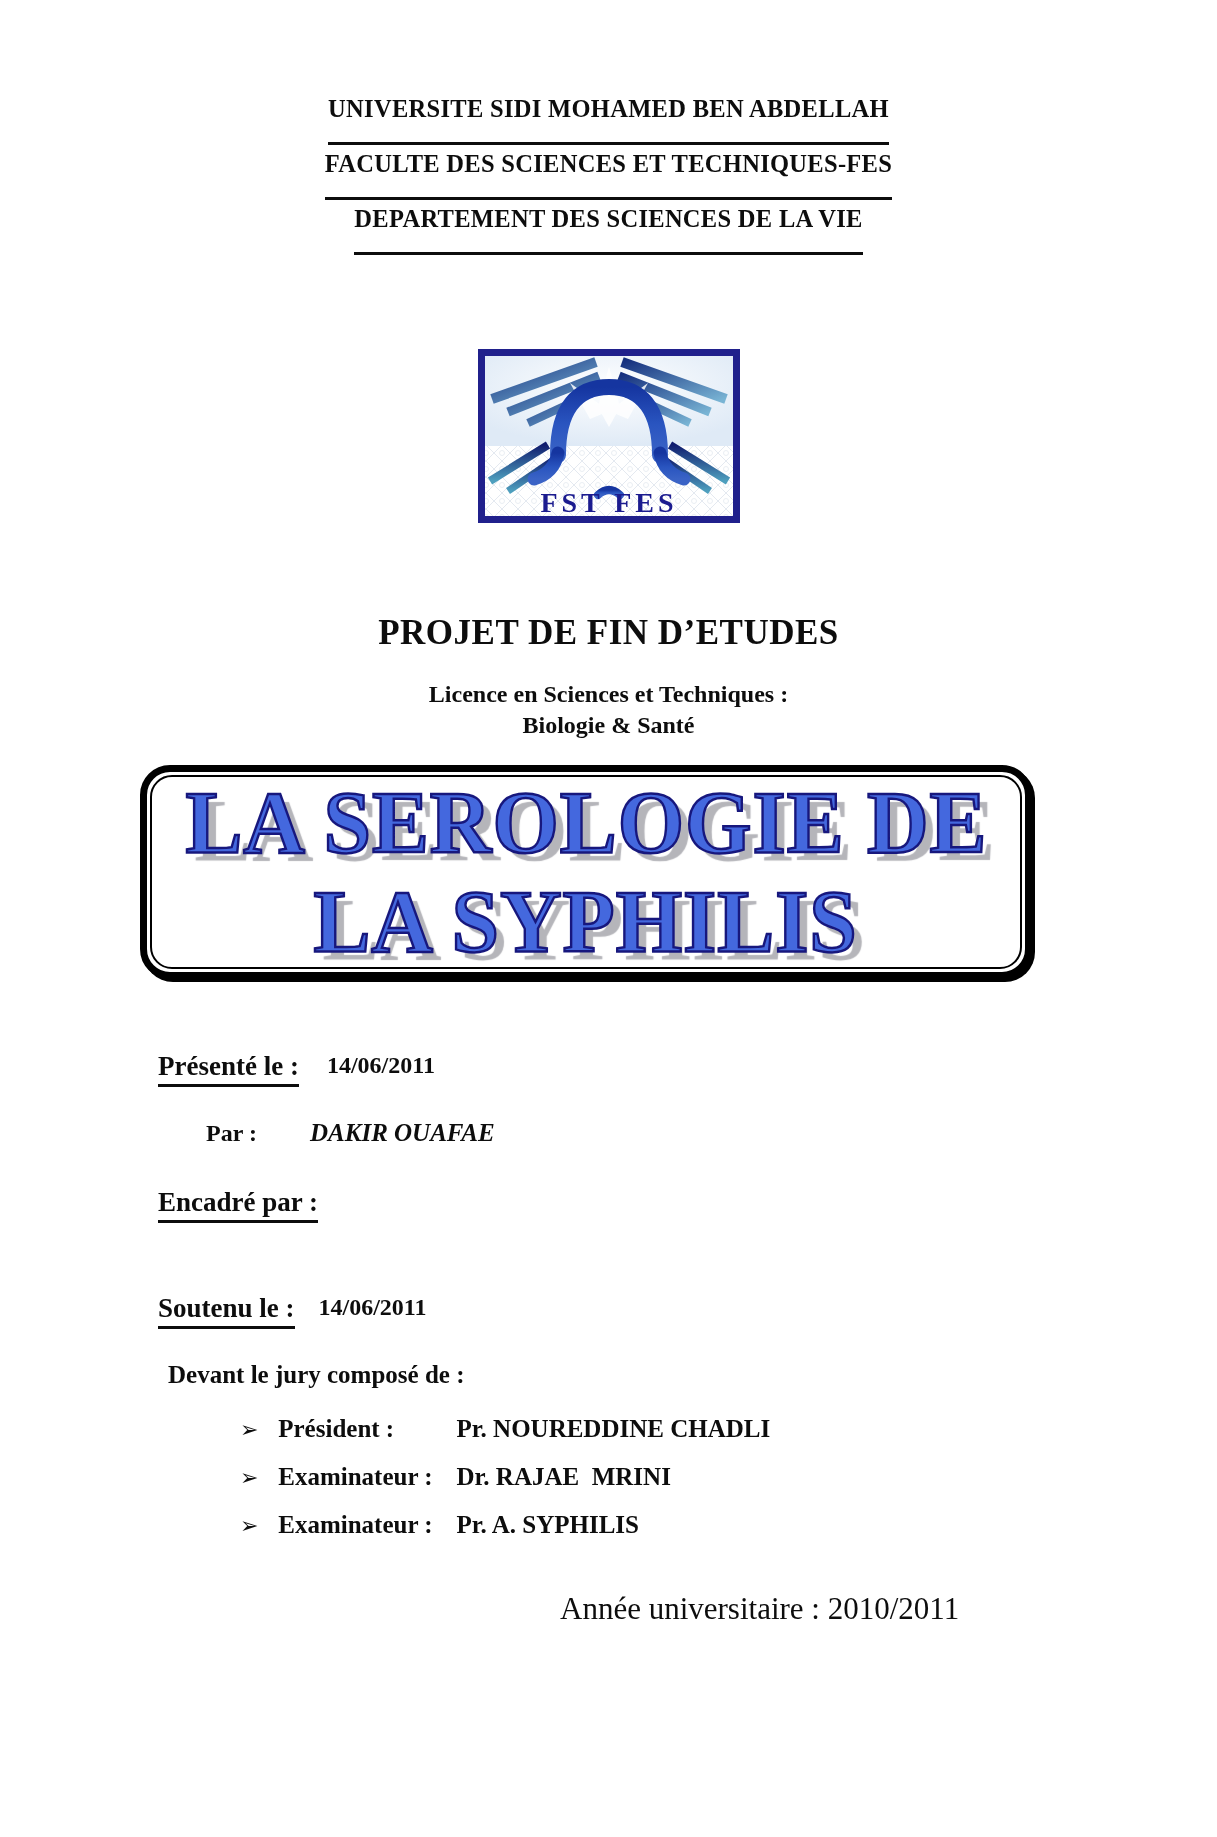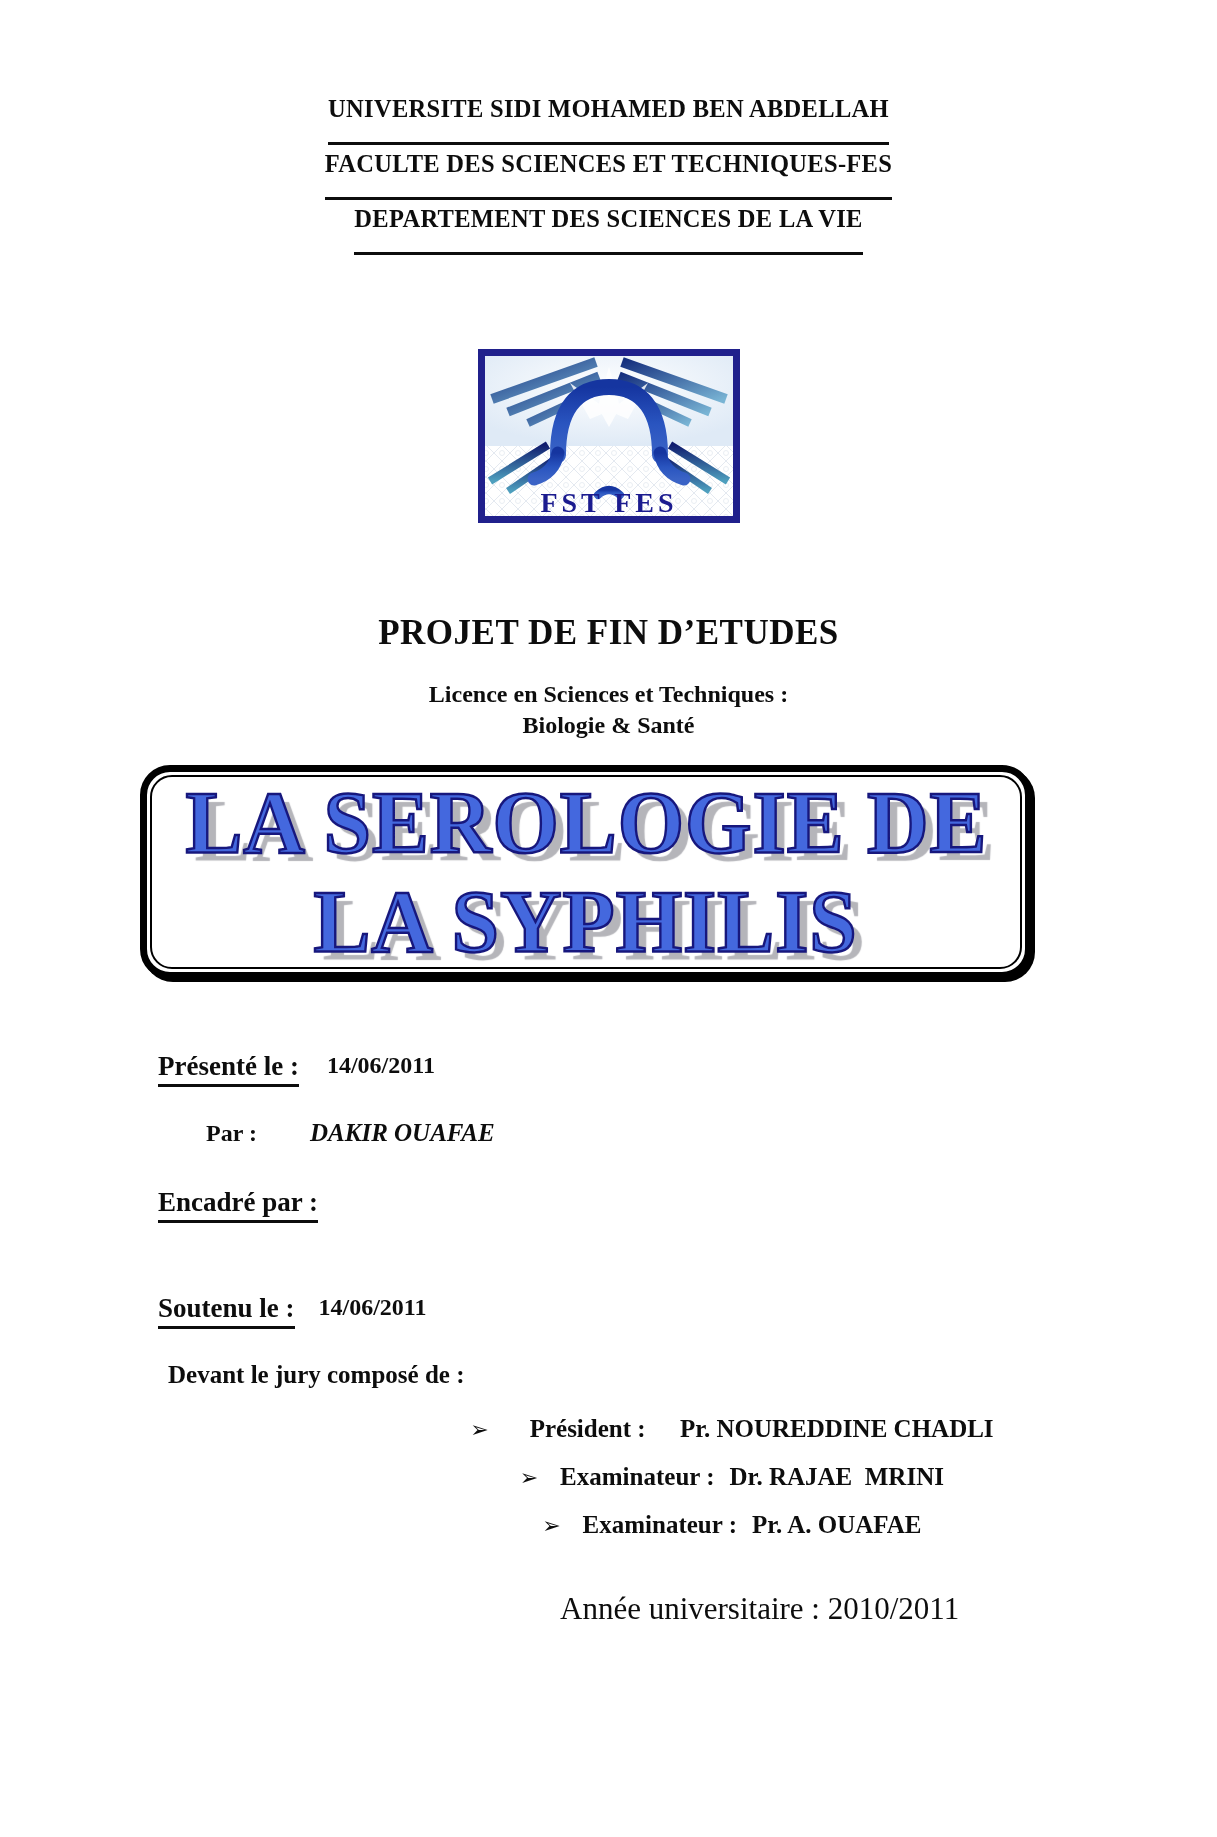--- a/index.html
+++ b/index.html
@@ -109,21 +109,21 @@
   .sup-row + .sup-row { margin-top: 18px; }
   .sup-label { display: inline-block; min-width: 272px; }
   .sup-name  { margin-left: 12px; }
 
   .soutenu-row { margin: 70px 0 0 158px; }
   .soutenu-row .date { margin-left: 20px; vertical-align: 2px; }
 
   .jury-heading-row { margin: 32px 0 0 168px; }
 
   .jury-list { margin-top: 26px; }
-  .jury-row { margin: 0 0 20px 240px; font-size: 25px; text-align: center; }
+  .jury-row { margin: 0 0 20px 240px; font-size: 25px; }
   .jury-bullet { display: inline-block; width: 32px; font-size: 22px; color: #0d0d0d; }
   .jury-role { display: inline-block; min-width: 172px; font-weight: bold; font-size: 25px; }
   .jury-name { font-weight: bold; font-size: 25px; white-space: pre-wrap; }
 
   .footer-row {
     margin: 52px 0 0 560px;
     font-size: 31px;
   }
 </style>
 </head>
@@ -255,19 +255,19 @@
       <span class="jury-name">Pr. NOUREDDINE CHADLI</span>
     </div>
     <div class="jury-row">
       <span class="jury-bullet">➢</span>
       <span class="jury-role">Examinateur :</span>
       <span class="jury-name">Dr. RAJAE  MRINI</span>
     </div>
     <div class="jury-row">
       <span class="jury-bullet">➢</span>
       <span class="jury-role">Examinateur :</span>
-      <span class="jury-name">Pr. A. OUAFAE</span>
+      <span class="jury-name">Pr. A. SYPHILIS</span>
     </div>
   </div>
 
   <div class="footer-row">Année universitaire : 2010/2011</div>
 
 </div>
 
 </body></html>

